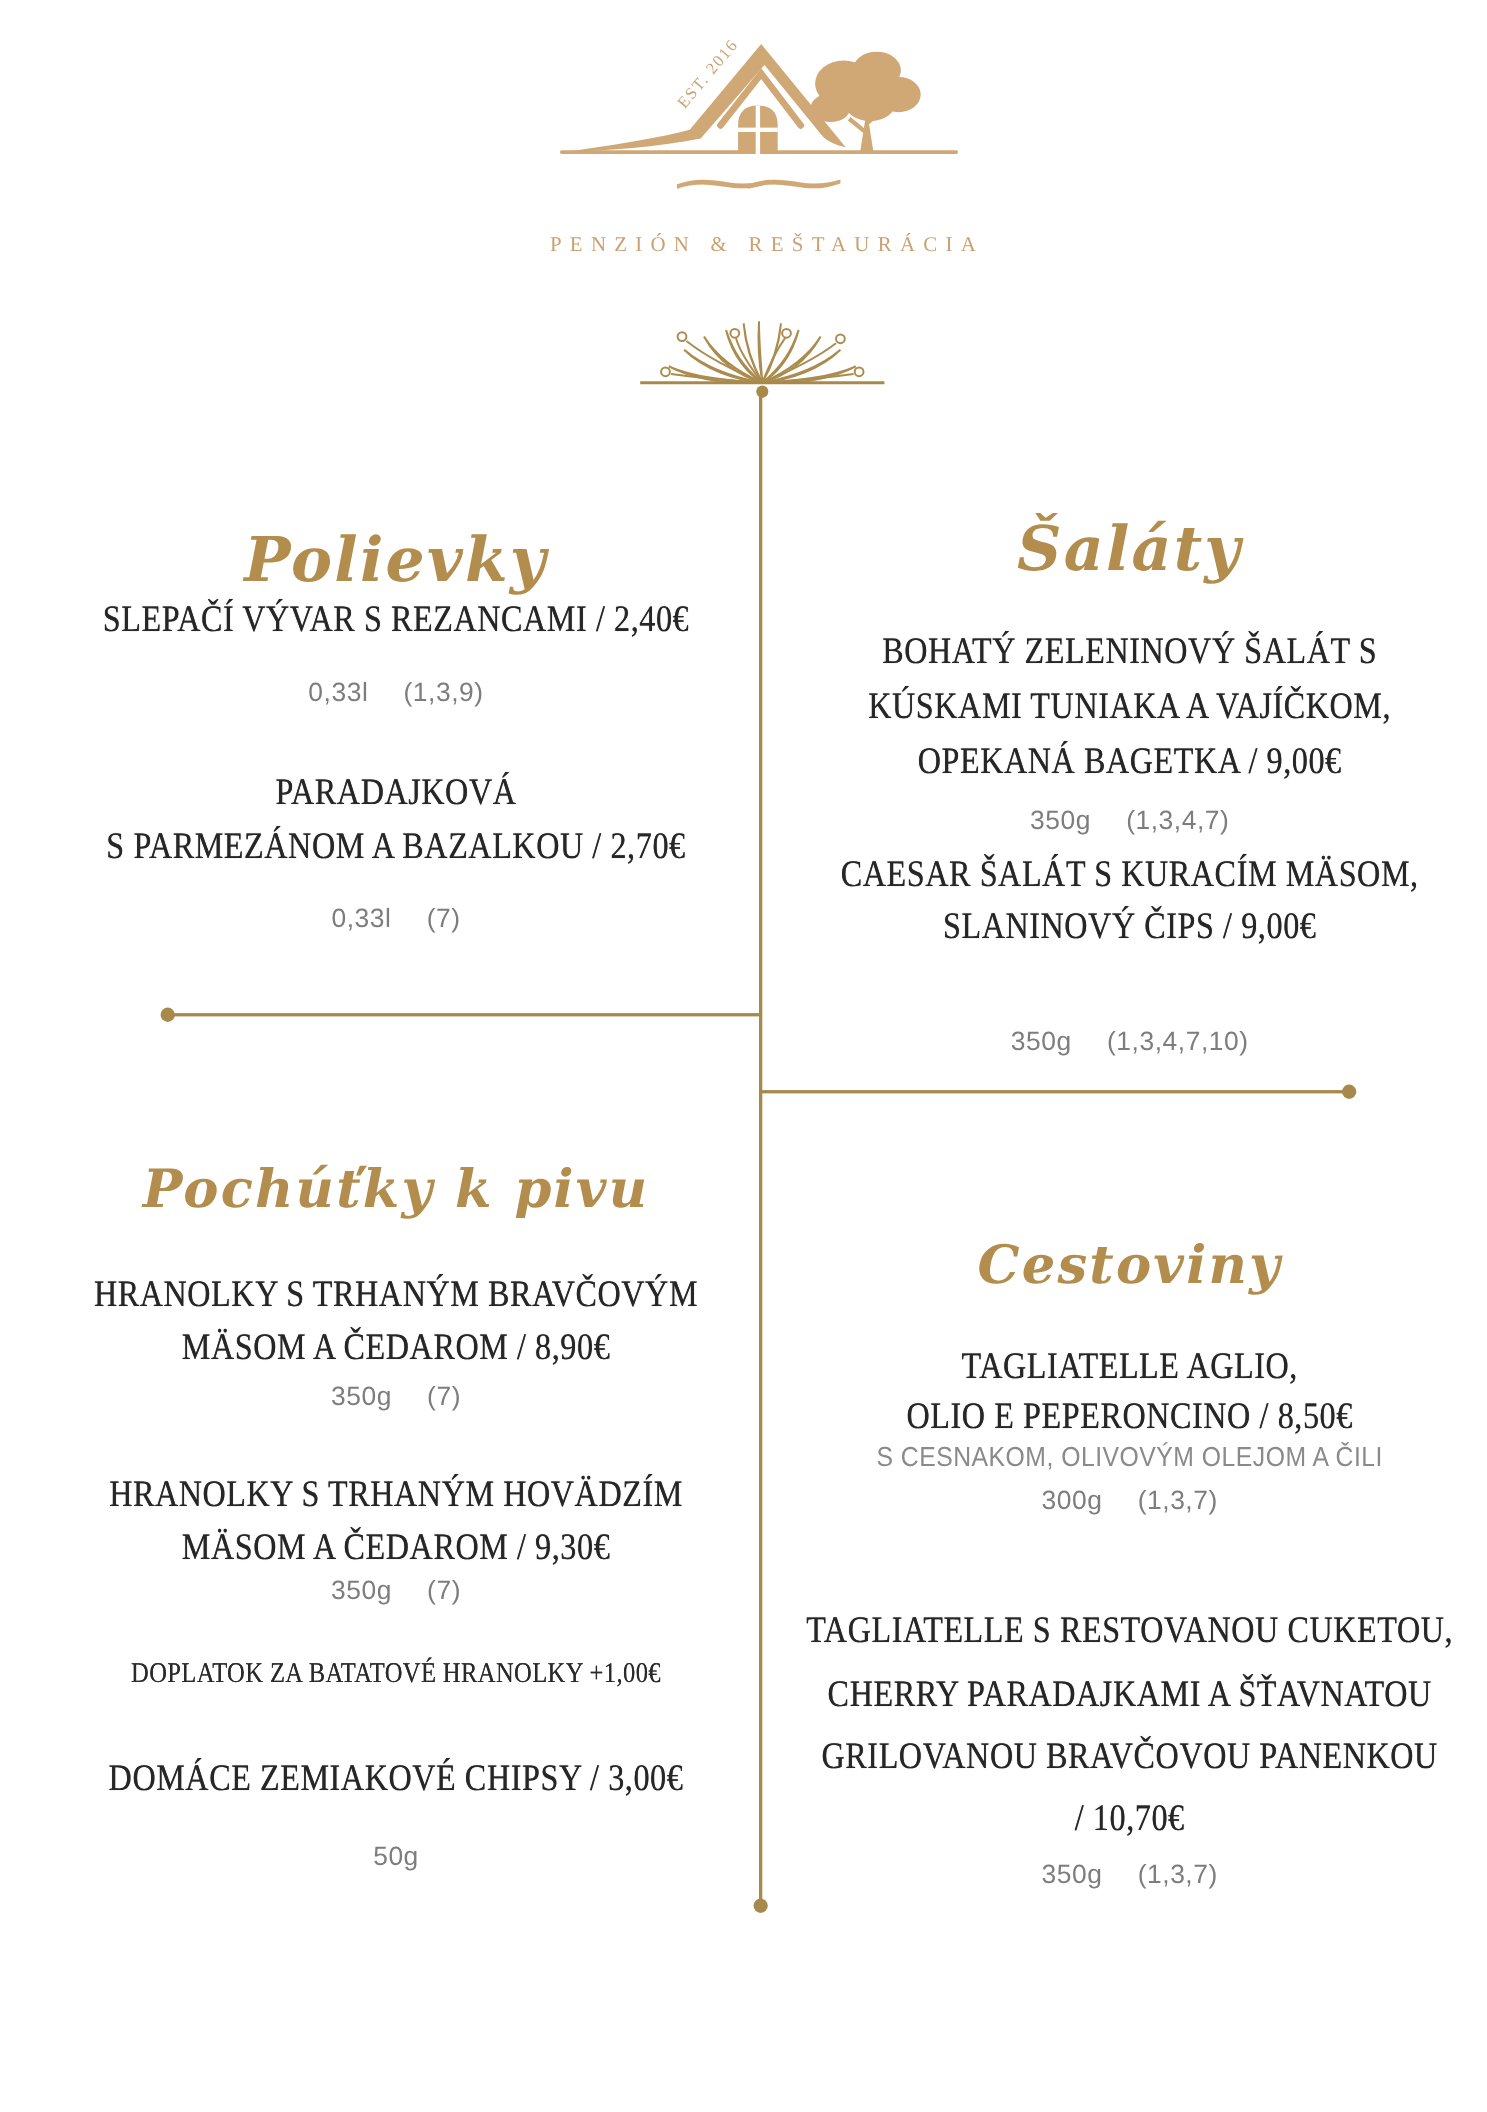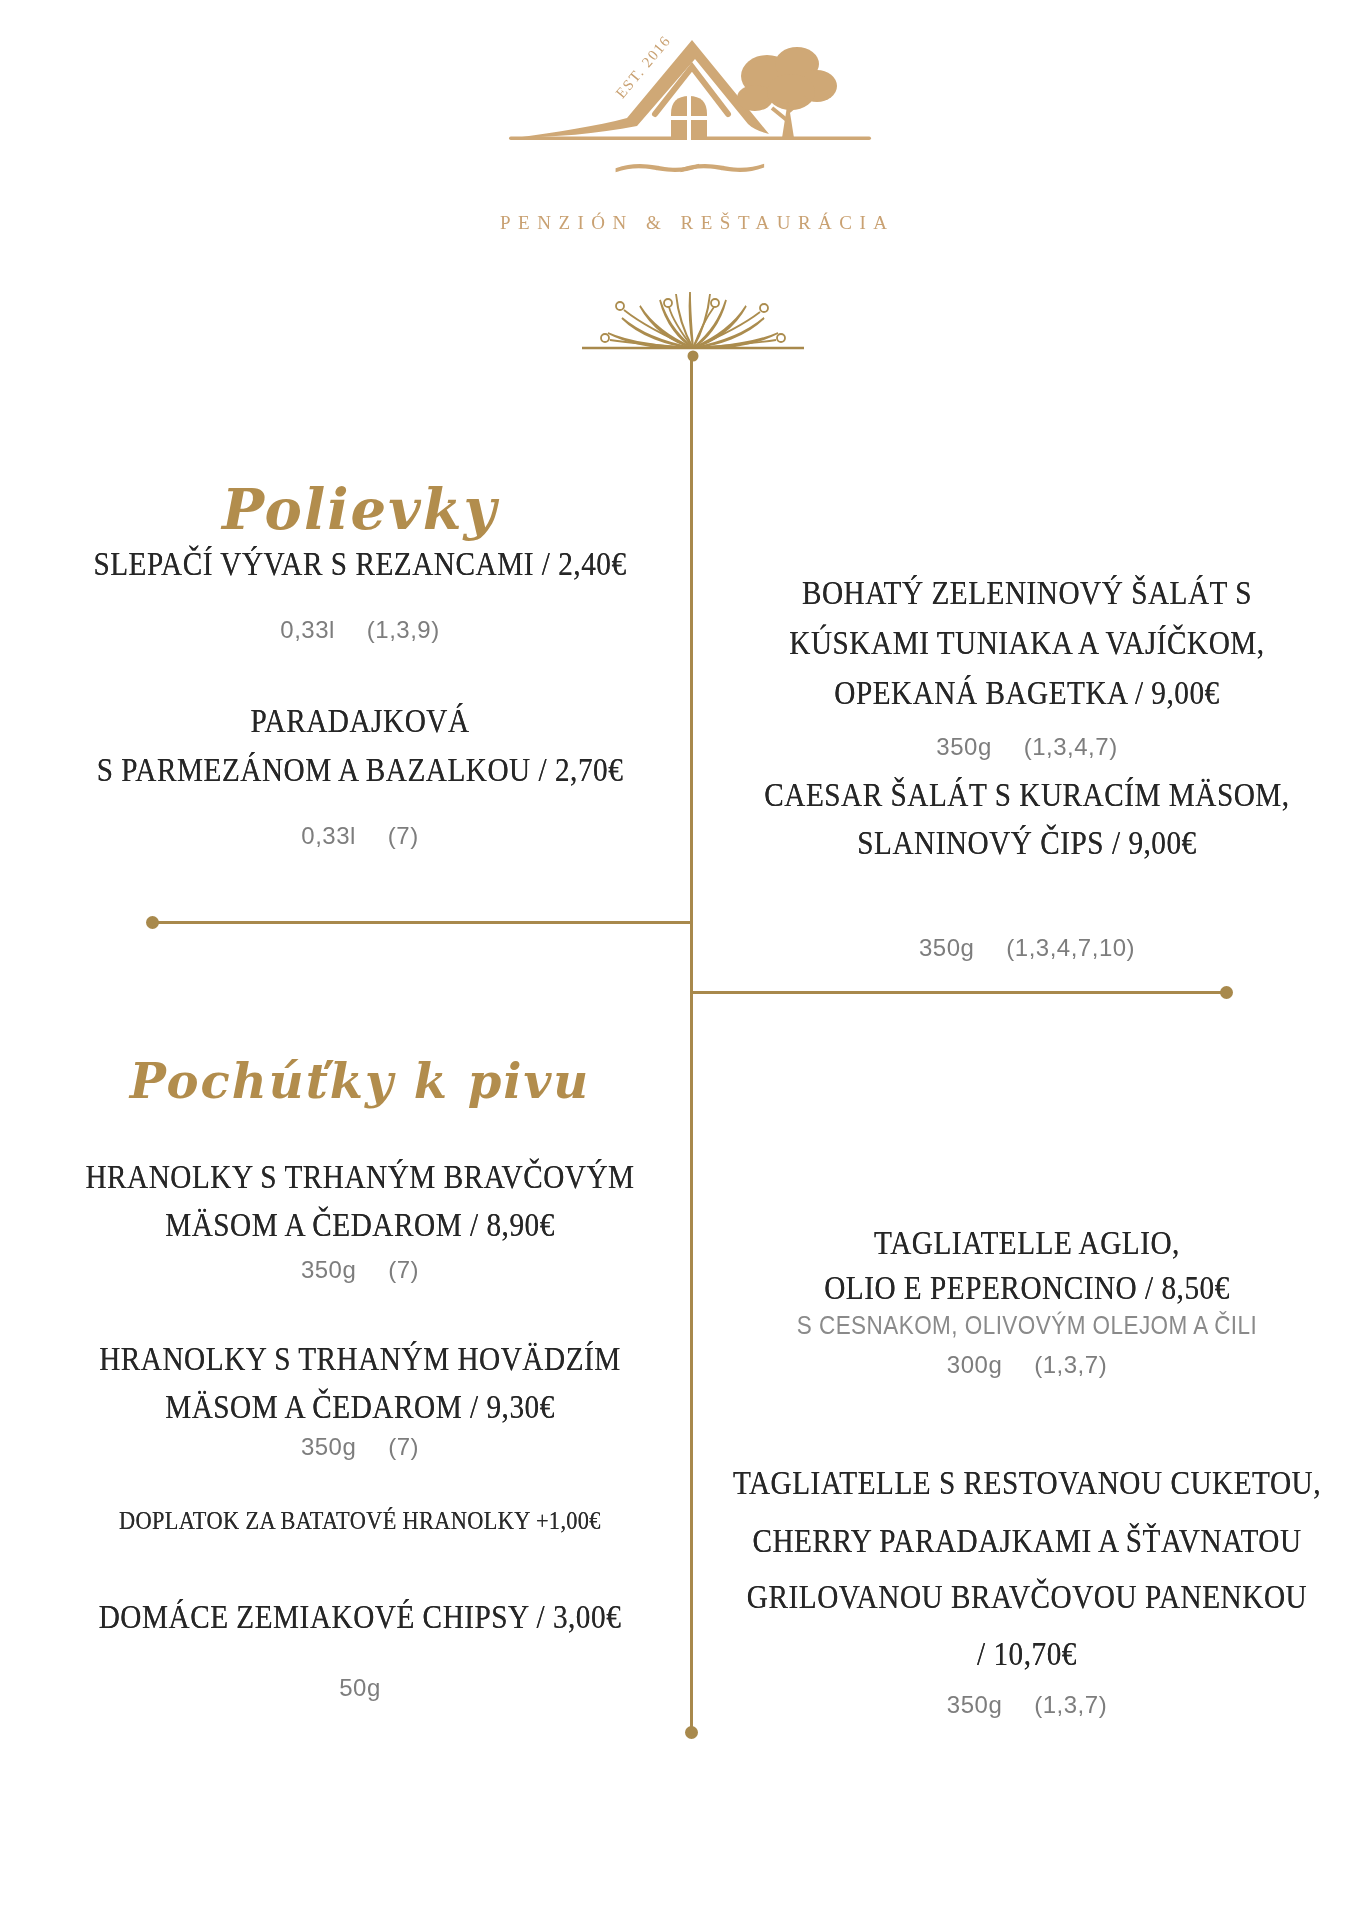--- a/index.html
+++ b/index.html
@@ -173,34 +173,36 @@
   <div class="note" style="top:1508px">DOPLATOK ZA BATATOVÉ HRANOLKY +1,00€</div>
 
   <div class="t" style="top:1600px">DOMÁCE ZEMIAKOVÉ CHIPSY  / 3,00€</div>
   <div class="m" style="top:1676px">
     <span>50g</span>
   </div>
 </div>
 
 <div class="col" id="col-right">
 
+  <h2 class="script s56" style="top:420px">Šaláty</h2>
 
   <div class="t" style="top:576px">BOHATÝ ZELENINOVÝ ŠALÁT S</div>
   <div class="t" style="top:626px">KÚSKAMI TUNIAKA A VAJÍČKOM,</div>
   <div class="t" style="top:676px">OPEKANÁ BAGETKA / 9,00€</div>
   <div class="m" style="top:735px">
     <span>350g</span><span class="allerg">(1,3,4,7)</span>
   </div>
 
   <div class="t" style="top:778px">CAESAR ŠALÁT S KURACÍM MÄSOM,</div>
   <div class="t" style="top:826px">SLANINOVÝ ČIPS  / 9,00€</div>
   <div class="m" style="top:936px">
     <span>350g</span><span class="allerg">(1,3,4,7,10)</span>
   </div>
 
+  <h2 class="script s54" style="top:1082px">Cestoviny</h2>
 
   <div class="t" style="top:1226px">TAGLIATELLE AGLIO,</div>
   <div class="t" style="top:1271px">OLIO E PEPERONCINO   / 8,50€</div>
   <div class="sub" style="top:1313px">S CESNAKOM, OLIVOVÝM OLEJOM A ČILI</div>
   <div class="m" style="top:1353px">
     <span>300g</span><span class="allerg">(1,3,7)</span>
   </div>
 
   <div class="t" style="top:1466px">TAGLIATELLE S RESTOVANOU CUKETOU,</div>
   <div class="t" style="top:1524px">CHERRY PARADAJKAMI A ŠŤAVNATOU</div>

